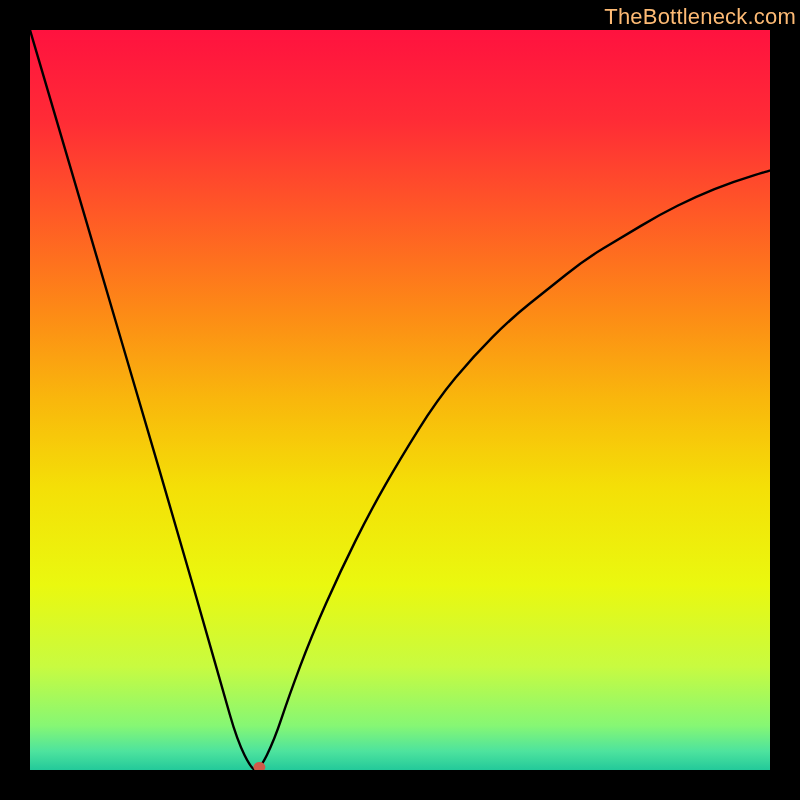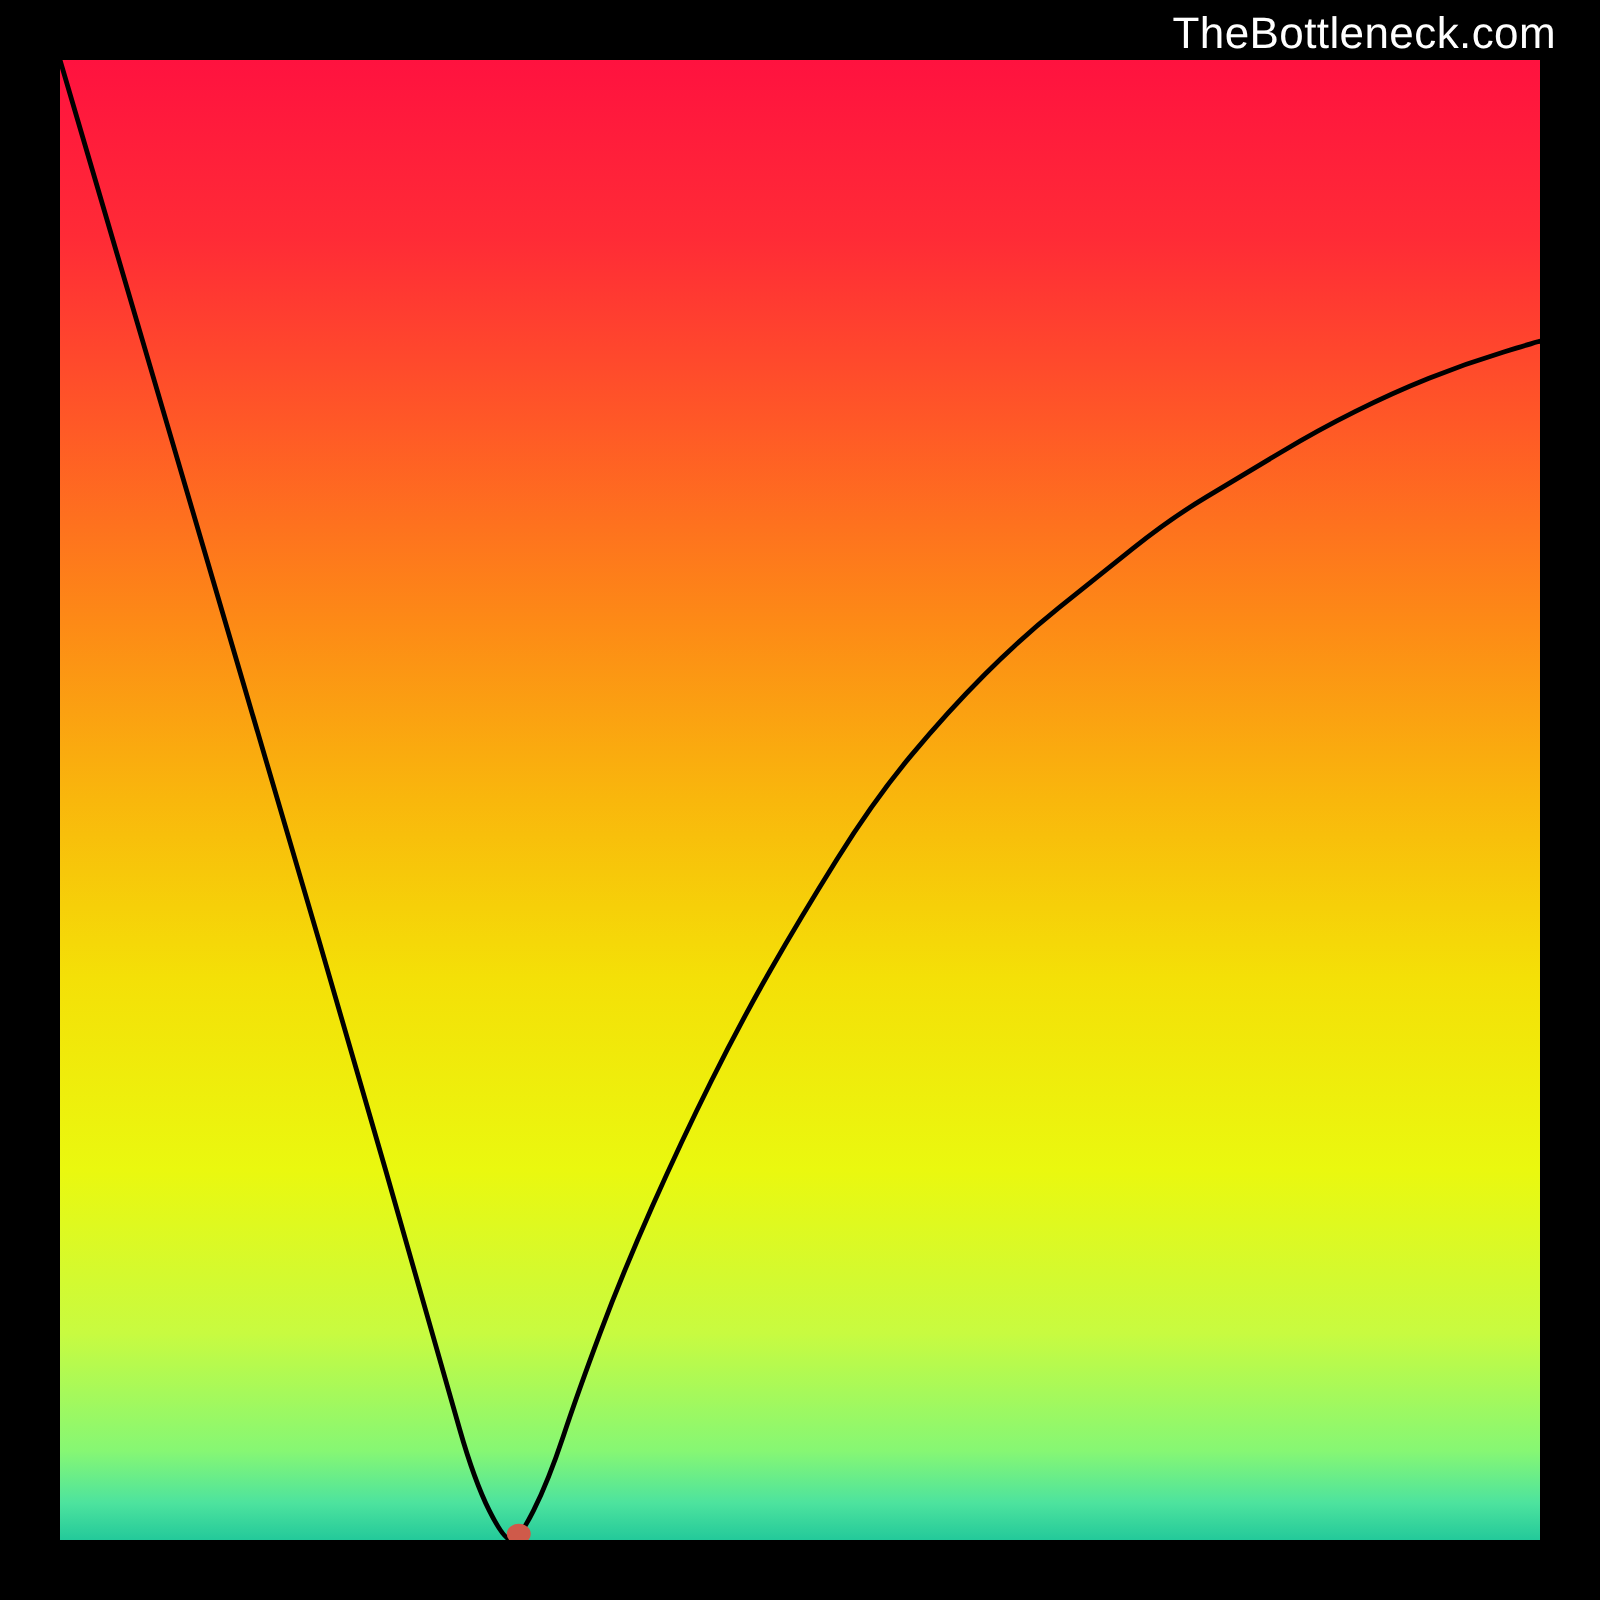--- a/index.html
+++ b/index.html
@@ -21,22 +21,22 @@
   }
   .plot {
     position: absolute;
     left: 0; top: 0;
     width: 740px;
     height: 740px;
   }
   .watermark {
     position: absolute;
     top: 4px;
-    right: 22px;
-    color: #ffffff;
+    right: 4px;
+    color: #fdba74;
     font-size: 22px;
     font-weight: 500;
     letter-spacing: 0.2px;
     user-select: none;
   }
   svg { display: block; }
 </style>
 </head>
 <body>
 

